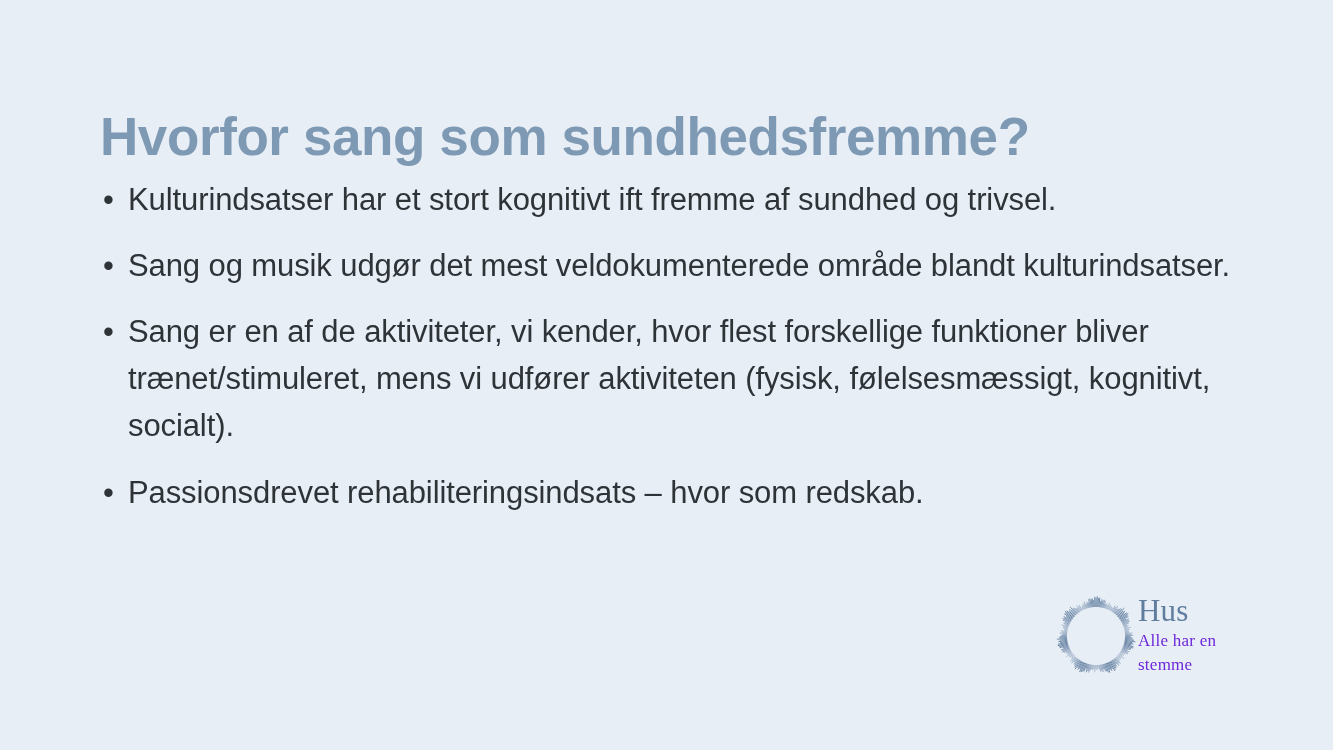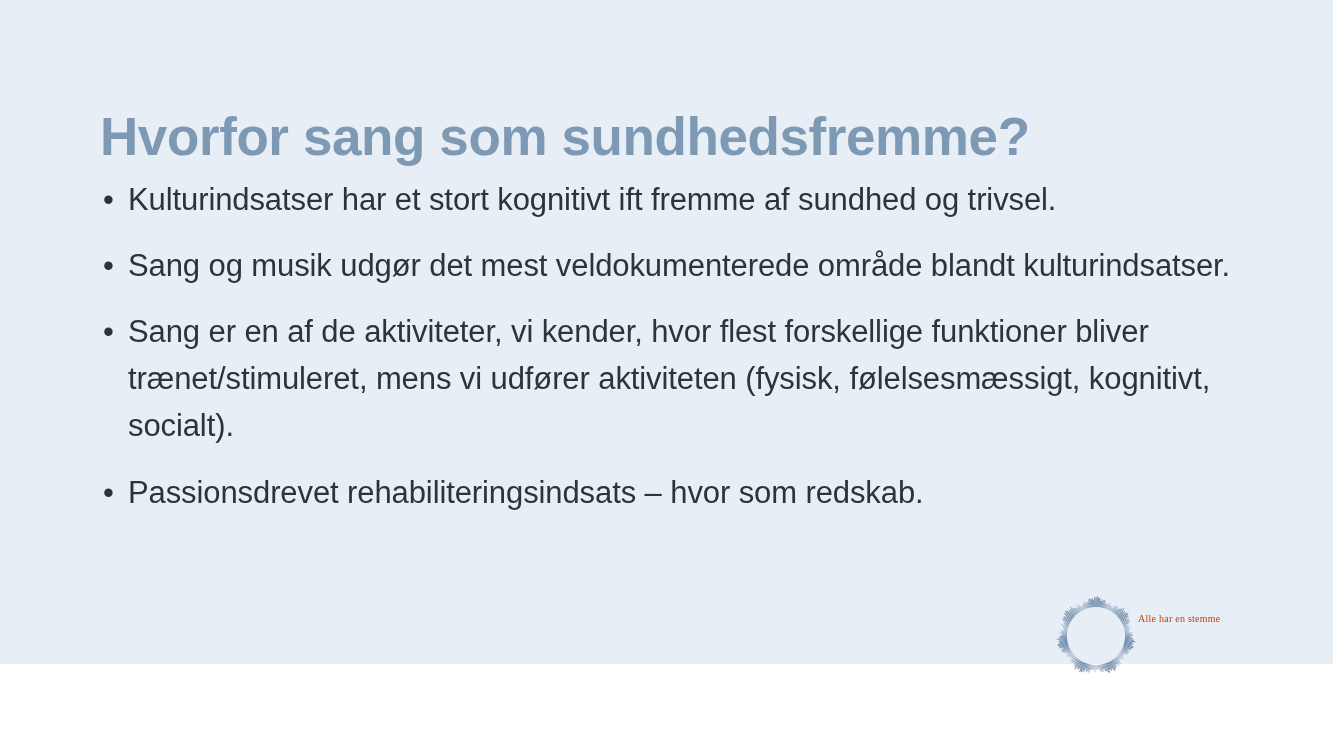--- a/index.html
+++ b/index.html
@@ -10,21 +10,21 @@
   body {
     width: 1333px;
     height: 750px;
     overflow: hidden;
     font-family: "Liberation Sans", sans-serif;
   }
 
   #slide {
     position: relative;
     width: 1333px;
-    height: 664px;
+    height: 750px;
     background: #e8eef6;
     box-sizing: border-box;
   }
 
   
   #slide-title {
     position: absolute;
     left: 100px;
     top: 70px;
     width: 1140px;
@@ -94,26 +94,26 @@
   .logo-word {
     font-family: "Liberation Serif", serif;
     font-size: 31px;
     line-height: 0.98;
     color: #5f7d9e;
     letter-spacing: 0.2px;
     display: block;
   }
   #logo-tagline {
     font-family: "Liberation Serif", serif;
-    font-size: 10px;
+    font-size: 17px;
     line-height: 1.4;
-    color: #c2410c;
+    color: #6d28d9;
     letter-spacing: 0.25px;
     display: block;
-    margin-top: 16px;
+    margin-top: 3px;
   }
 </style>
 </head>
 <body>
 
 <div id="slide">
 
   <h1 id="slide-title">Hvorfor sang som sundhedsfremme?</h1>
 
   <ul id="bullet-list">
@@ -324,17 +324,18 @@
           <line x1="42.43" y1="17.88" x2="41.01" y2="11.85" opacity="0.71"></line>
           <line x1="43.50" y1="17.65" x2="41.58" y2="8.14" opacity="0.77"></line>
           <line x1="44.57" y1="17.45" x2="42.87" y2="7.28" opacity="0.84"></line>
           <line x1="45.65" y1="17.29" x2="44.42" y2="8.05" opacity="0.89"></line>
           <line x1="46.73" y1="17.16" x2="45.74" y2="7.23" opacity="0.94"></line>
           <line x1="47.82" y1="17.07" x2="47.31" y2="9.32" opacity="0.97"></line>
           <line x1="48.91" y1="17.02" x2="48.52" y2="5.40" opacity="0.99"></line>
         </g>
     </svg>
     <div id="logo-text">
+      <span class="logo-word">Hus</span>
       <span id="logo-tagline">Alle har en stemme</span>
     </div>
   </div>
 
 </div>
 
 </body></html>

